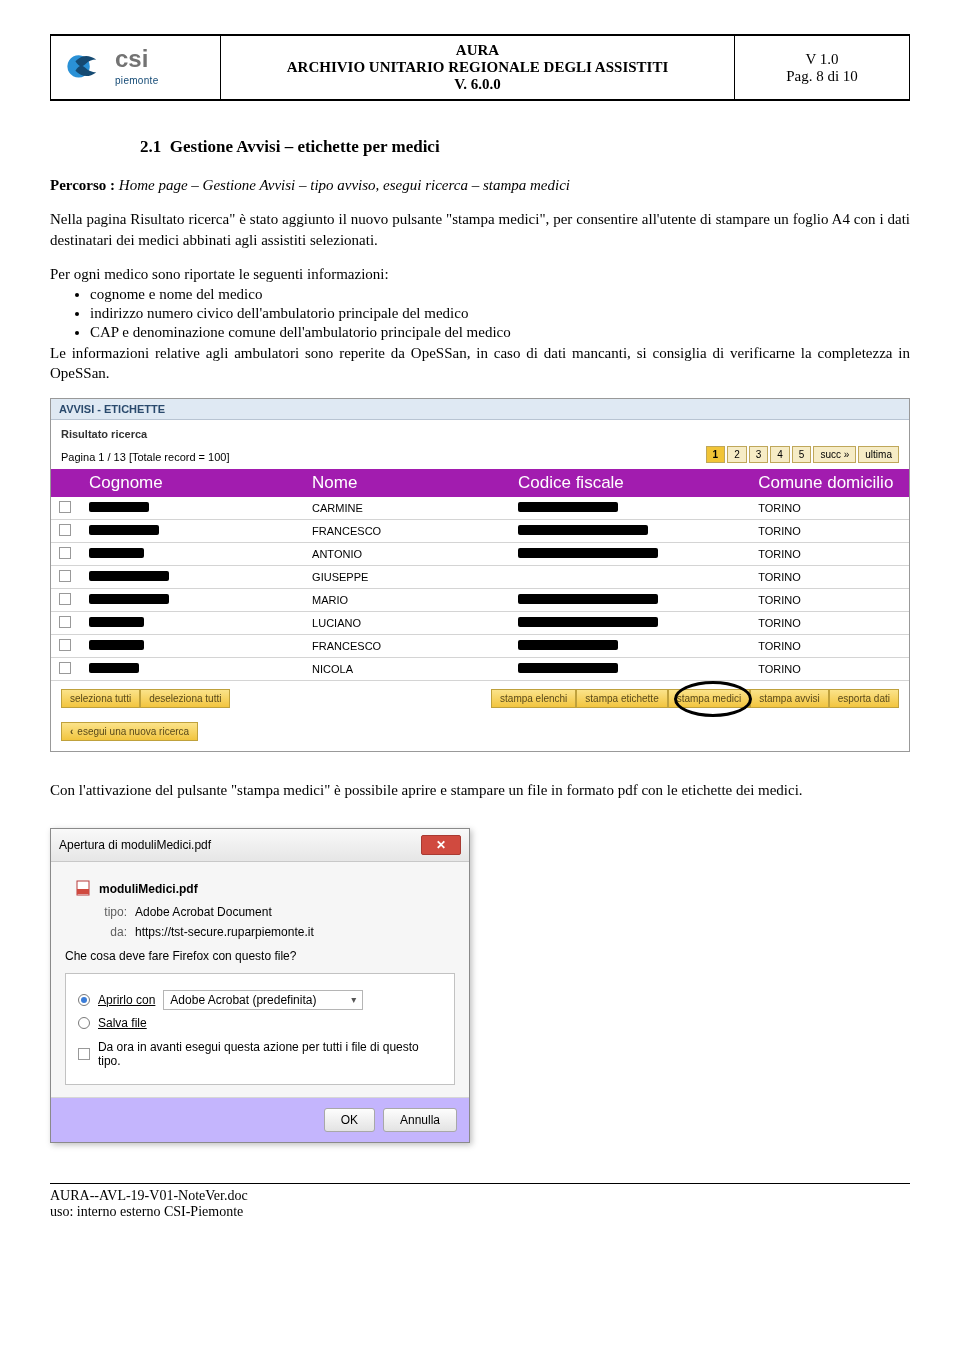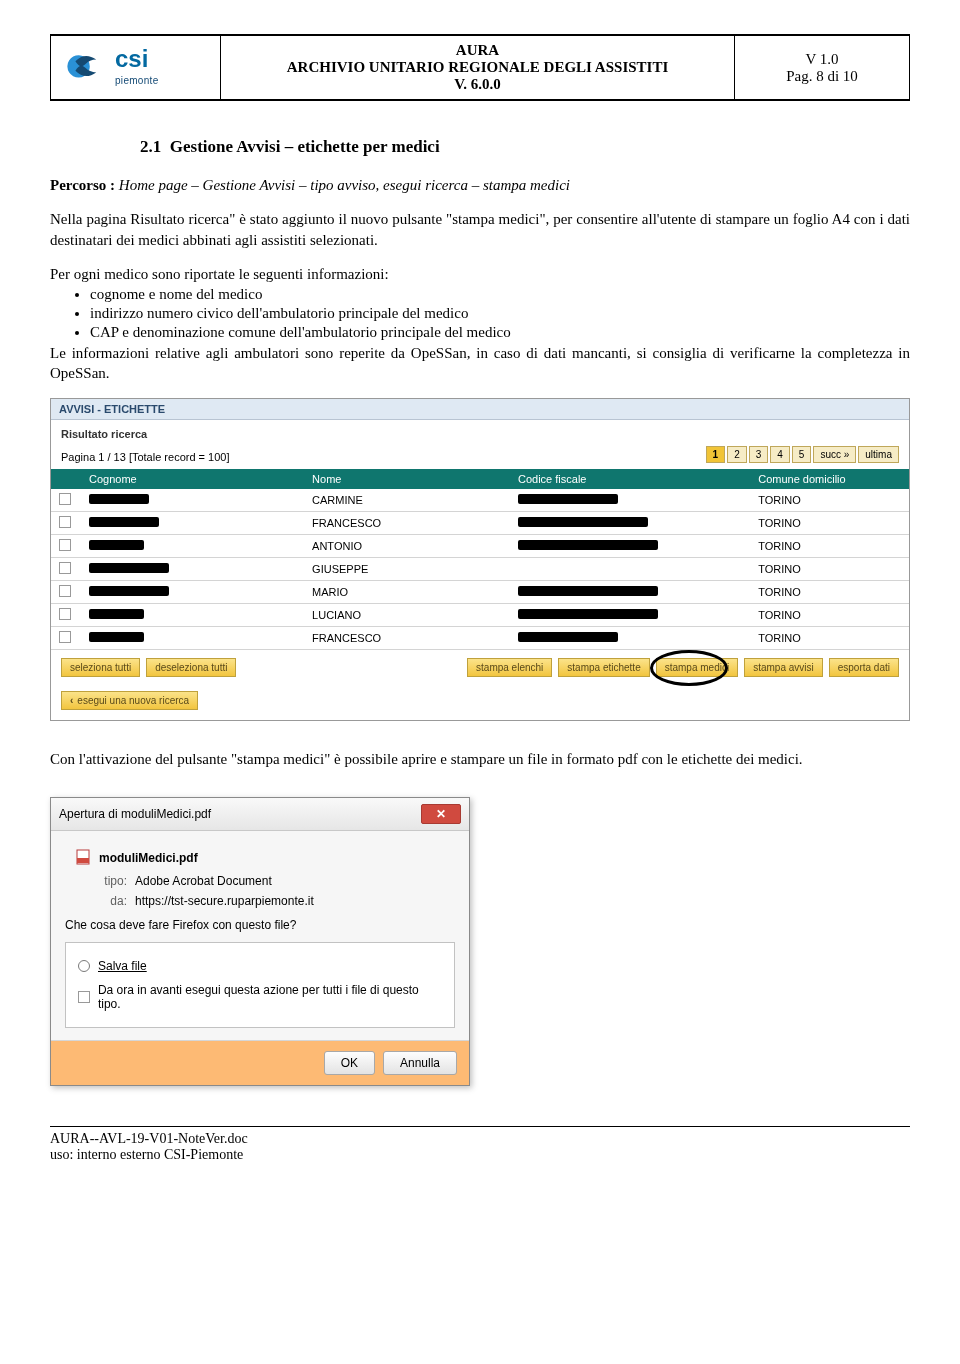--- a/index.html
+++ b/index.html
@@ -14,64 +14,64 @@
   .page { padding: 34px 50px 20px 50px; }
   
   .hdr { border: 1px solid #000; border-left: none; border-right: none; }
   .hdr table { width: 100%; border-collapse: collapse; }
   .hdr td { border: 1px solid #000; padding: 6px 10px; vertical-align: middle; }
   .hdr td.logo { width: 170px; }
   .hdr td.title { text-align: center; font-weight: bold; }
   .hdr td.ver { width: 175px; text-align: center; }
   .logo-wrap { display: flex; align-items: center; gap: 6px; }
   .logo-wrap svg { width: 48px; height: 34px; }
-  .logo-csi { font-family: Arial, sans-serif; font-weight: 900; font-size: 24px; color: #0369a1; line-height: 1; }
+  .logo-csi { font-family: Arial, sans-serif; font-weight: 900; font-size: 24px; color: #737373; line-height: 1; }
   .logo-sub { font-family: Liberation Sans, sans-serif; font-size: 10px; color: #144a75; letter-spacing: .3px; }
   
   .content { margin-top: 36px; }
   h3.section { font-size: 17px; font-weight: bold; margin: 0 0 18px 90px; }
   p { margin: 0 0 14px 0; line-height: 1.35; text-align: justify; }
   p.percorso i { font-style: italic; }
   ul.bul { margin: 2px 0 2px 40px; padding: 0; }
   ul.bul li { margin: 2px 0 2px 0; list-style: disc; }
   
   .shot1 { border: 1px solid #999; margin-top: 4px; font-family: Arial, sans-serif; font-size: 11px; }
   .s1-head { background: #dfe9f3; padding: 4px 8px; color: #2a4a6d; font-weight: bold; border-bottom: 1px solid #b8c4d2; }
   .s1-sub { padding: 8px 10px 2px 10px; font-weight: bold; color: #333; }
   .s1-pagerow { display: flex; justify-content: space-between; align-items: flex-end; padding: 4px 10px 6px 10px; }
   .pager { display: flex; gap: 2px; }
   .pager span { display: inline-block; padding: 2px 6px; border: 1px solid #bfa75a; background: #f6ecc6; font-size: 10px; }
   .pager span.cur { background: #f1c436; font-weight: bold; }
   .tbl { width: 100%; border-collapse: collapse; }
-  .tbl th { background: #0f766e; color: #fff; font-weight: normal; text-align: left; padding: 4px 8px; font-size: 11px; }
+  .tbl th { background: #a21caf; color: #fff; font-weight: normal; text-align: left; padding: 4px 8px; font-size: 17px; }
   .tbl td { border-bottom: 1px solid #d4d4d4; padding: 4px 8px; vertical-align: middle; height: 22px; }
   .tbl td.cb { width: 30px; }
   .chk { width: 12px; height: 12px; border: 1px solid #999; display: inline-block; background: #fff; }
   .redact { display: inline-block; height: 10px; background: #000; border-radius: 2px; }
   .btnbar { display: flex; justify-content: space-between; padding: 8px 10px; background: #fff; }
-  .btnbar .grp { display: flex; gap: 6px; position: relative; justify-content: space-between; }
+  .btnbar .grp { display: flex; position: relative; justify-content: space-between; }
   .ybtn { background: linear-gradient(#fbe38a,#f2c53f); border: 1px solid #bfa13c; padding: 3px 8px; font-size: 10px; color: #5a4a1a; cursor: default; }
   .circ { position: absolute; width: 78px; height: 36px; border: 3px solid #000; border-radius: 50%; top: -8px; pointer-events: none; }
   .backbtn { margin: 6px 10px 10px 10px; display: inline-flex; align-items: flex-end; gap: 4px; background: linear-gradient(#fbe38a,#f2c53f); border: 1px solid #bfa13c; padding: 3px 8px; font-size: 10px; color: #5a4a1a; }
   .backbtn::before { content: "‹"; font-weight: bold; }
   
   .dlg { width: 420px; margin-top: 28px; border: 1px solid #8a8a8a; font-family: "Segoe UI", Tahoma, sans-serif; font-size: 12px; box-shadow: 2px 2px 6px rgba(0,0,0,.25); }
   .dlg-titlebar { background: linear-gradient(#f9f9f9,#e6e6e6); padding: 6px 8px; display: flex; justify-content: space-between; align-items: center; border-bottom: 1px solid #c8c8c8; }
   .dlg-x { width: 40px; height: 20px; background: #d04a3f; border: 1px solid #a83a32; border-radius: 2px; display: flex; align-items: center; justify-content: center; color: #fff; font-weight: bold; font-size: 12px; }
   .dlg-body { padding: 12px 14px; background: #f6f6f6; }
   .dlg-row { display: flex; align-items: center; gap: 8px; margin: 6px 0; }
   .pdf-icon { width: 16px; height: 16px; }
   .dlg-label { color: #606060; display: inline-block; width: 36px; text-align: right; }
   .dlg-box { border: 1px solid #c2c2c2; background: #fff; margin-top: 10px; padding: 10px 12px; }
   .radio { width: 12px; height: 12px; border: 1px solid #7a7a7a; border-radius: 50%; display: inline-flex; align-items: center; justify-content: center; background: #fff; }
   .radio.sel::after { content: ""; width: 6px; height: 6px; background: #3b7dd8; border-radius: 50%; }
   .combo { border: 1px solid #b5b5b5; background: #fff; padding: 2px 6px; flex: 1; max-width: 200px; display: flex; justify-content: space-between; align-items: center; }
   .combo::after { content: "▾"; color: #555; font-size: 10px; }
   .chkbox { width: 12px; height: 12px; border: 1px solid #999; background: #fff; display: inline-block; }
-  .dlg-foot { display: flex; justify-content: flex-end; gap: 8px; padding: 10px 12px; border-top: 1px solid #d6d6d6; background: #fdba74; }
+  .dlg-foot { display: flex; justify-content: flex-end; gap: 8px; padding: 10px 12px; border-top: 1px solid #d6d6d6; background: #c4b5fd; }
   .winbtn { border: 1px solid #a8a8a8; background: linear-gradient(#fdfdfd,#e3e3e3); padding: 4px 16px; font-size: 12px; border-radius: 3px; }
   
   .ftr { display: flex; justify-content: space-between; margin-top: 40px; border-top: 1px solid #000; padding-top: 4px; font-size: 14px; flex-direction: column; }
 </style>
 </head>
 <body>
 
 <div class="page">
 
   <div class="hdr">
@@ -194,20 +194,27 @@
               <td><span class="redact" style="width:140px"></span></td>
               <td>TORINO</td>
             </tr>
             <tr>
               <td class="cb"><span class="chk"></span></td>
               <td><span class="redact" style="width:55px"></span></td>
               <td>FRANCESCO</td>
               <td><span class="redact" style="width:100px"></span></td>
               <td>TORINO</td>
             </tr>
+            <tr>
+              <td class="cb"><span class="chk"></span></td>
+              <td><span class="redact" style="width:50px"></span></td>
+              <td>NICOLA</td>
+              <td><span class="redact" style="width:100px"></span></td>
+              <td>TORINO</td>
+            </tr>
           </tbody>
       </table>
       <div class="btnbar">
         <div class="grp">
           <span class="ybtn">seleziona tutti</span>
           <span class="ybtn">deseleziona tutti</span>
         </div>
         <div class="grp" id="right-btns">
           <span class="ybtn">stampa elenchi</span>
           <span class="ybtn">stampa etichette</span>
@@ -243,20 +250,27 @@
           <span class="dlg-label">tipo:</span>
           <span>Adobe Acrobat Document</span>
         </div>
         <div class="dlg-row" style="margin-left:26px">
           <span class="dlg-label">da:</span>
           <span>https://tst-secure.ruparpiemonte.it</span>
         </div>
         <div style="margin-top:10px">Che cosa deve fare Firefox con questo file?</div>
         <div class="dlg-box">
           <div class="dlg-row">
+            <span class="radio sel"></span>
+            <span style="text-decoration:underline">Aprirlo con</span>
+            <span class="combo">
+                <span>Adobe Acrobat (predefinita)</span>
+              </span>
+          </div>
+          <div class="dlg-row">
             <span class="radio"></span>
             <span style="text-decoration:underline">Salva file</span>
           </div>
           <div class="dlg-row" style="margin-top:10px">
             <span class="chkbox"></span>
             <span>Da ora in avanti esegui questa azione per tutti i file di questo tipo.</span>
           </div>
         </div>
       </div>
       <div class="dlg-foot">

